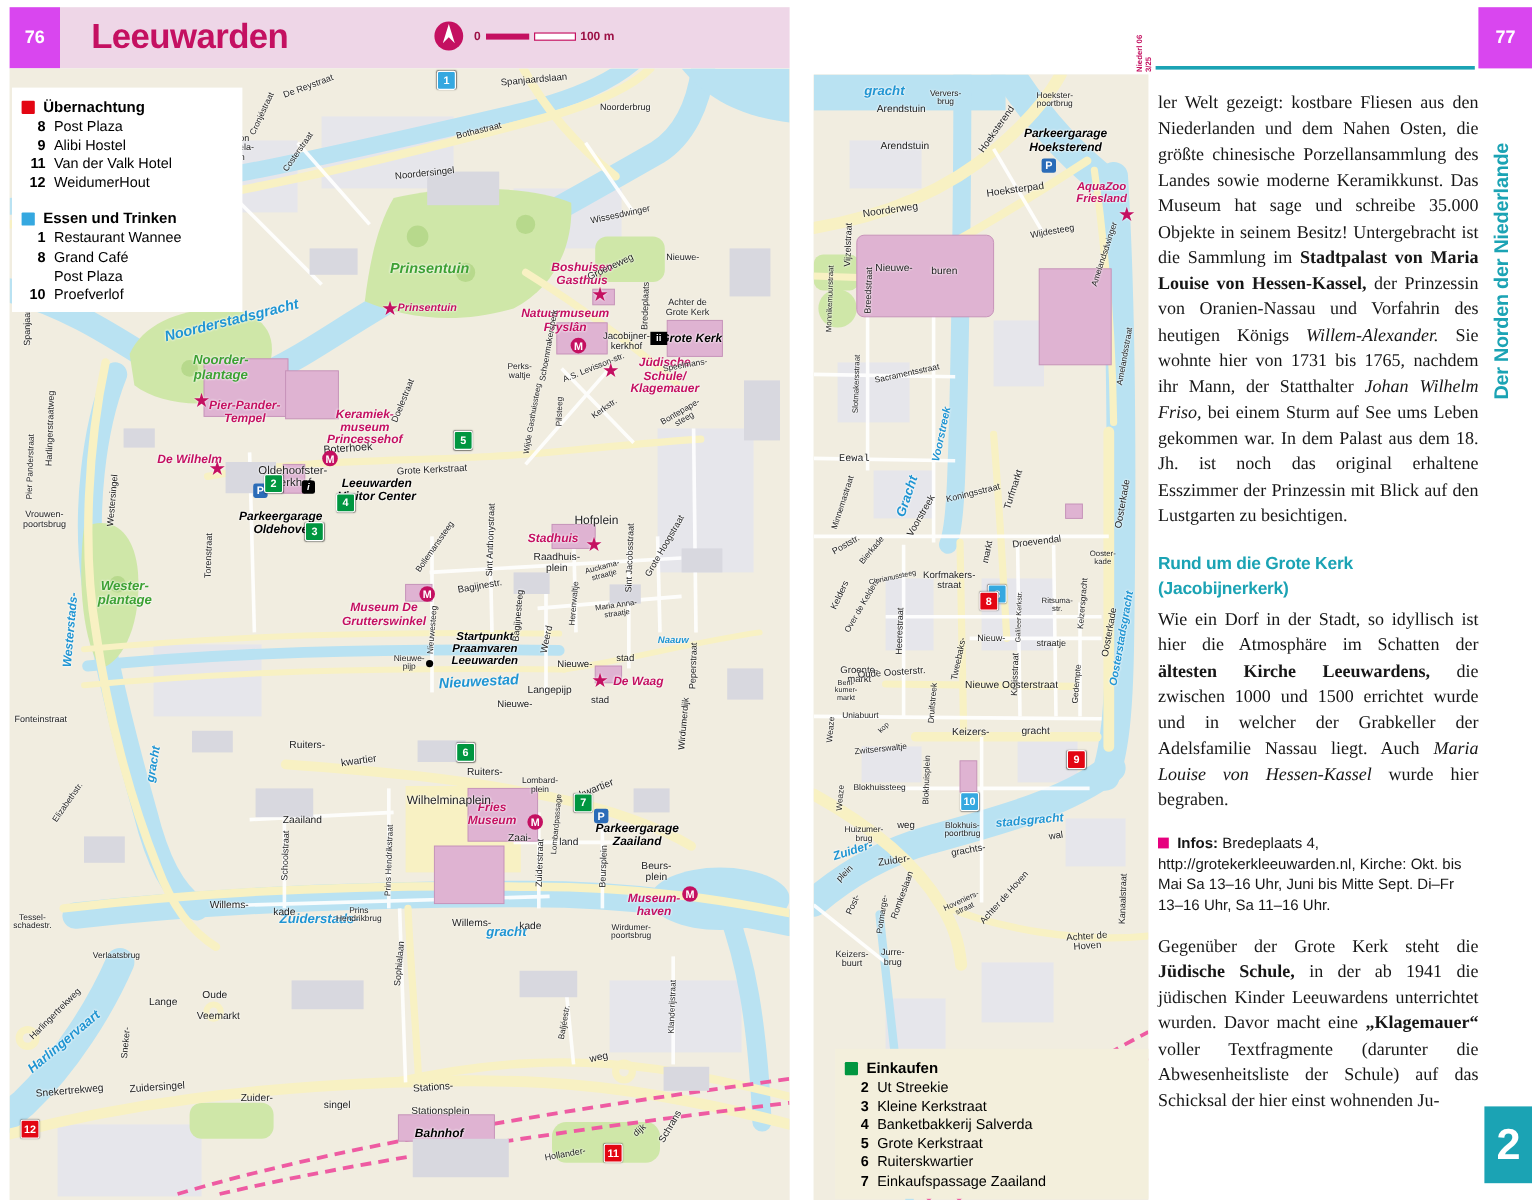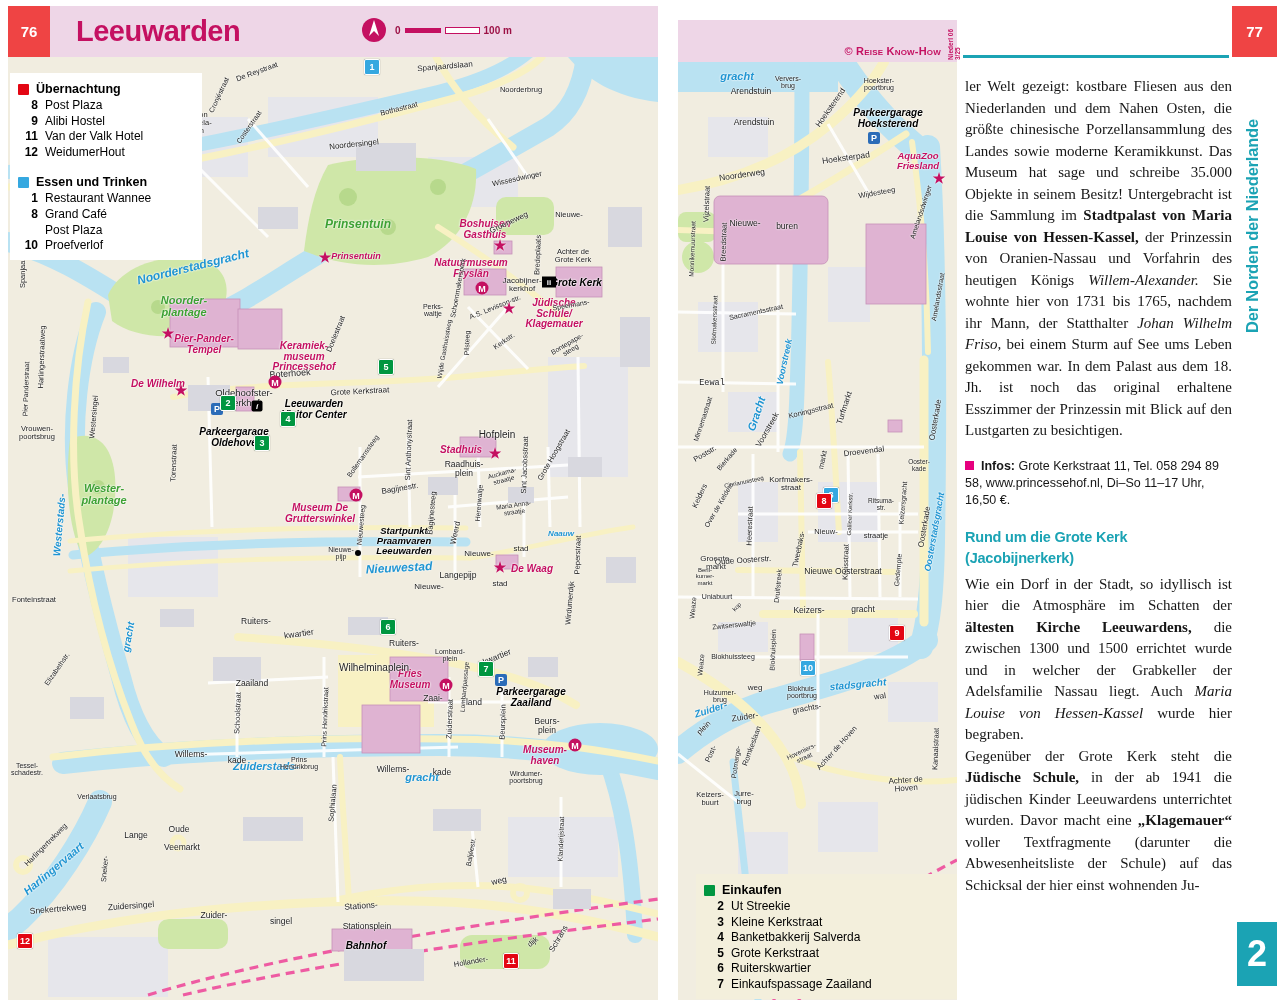--- a/index.html
+++ b/index.html
@@ -1,19 +1,19 @@
 <!DOCTYPE html>
 <html><head>
 <meta charset="utf-8">
 <style>
   html,body{margin:0;padding:0;background:#fff}
   #page{position:relative;width:1277px;height:1000px;background:#fff;overflow:hidden;font-family:"Liberation Sans",sans-serif}
 
   
-  .pgnum{background:#ef4444;color:#fff;display:flex;align-items:center;justify-content:center;font-weight:bold;font-size:15px}
+  .pgnum{background:#d946ef;color:#fff;display:flex;align-items:center;justify-content:center;font-weight:bold;font-size:15px}
   #hdr-left{position:absolute;left:8px;top:6px;width:650px;height:51px;display:flex}
   #hdr-left .pgnum{width:42px;height:51px}
   #hdr-left .banner{flex:1;background:#eed6e7;position:relative;display:flex;align-items:center}
   .map-title{color:#c41061;font-size:29px;font-weight:bold;letter-spacing:-.5px;margin-left:26px}
   .scale-group{position:absolute;left:310px;top:10px;display:flex;align-items:center;gap:7px}
   .scale-bar{display:flex;align-items:center;gap:4px;font-size:10px;font-weight:bold;color:#9c1045}
   .sc-solid{width:36px;height:5px;background:#c41061}
   .sc-open{width:33px;height:5px;background:#fff;border:1px solid #c41061}
 
   #banner-right{position:absolute;left:678px;top:20px;width:279px;height:42px;background:#eed6e7}
@@ -87,23 +87,20 @@
         <div class="scale-bar">
           <span>0</span>
           <span class="sc-solid"></span>
           <span class="sc-open"></span>
           <span>100 m</span>
         </div>
       </div>
     </div>
   </div>
 
-  <div id="banner-right">
-    <span class="copyright">© Reise Know-How</span>
-  </div>
   <div class="edition">Niederl 06
 3/25</div>
   <div id="hdr-right-rule"></div>
   <div id="pg77" class="pgnum">77</div>
   <div id="sidebar-title">Der Norden der Niederlande</div>
   <div id="chapter-tab">2</div>
 
   <div id="map-west" class="map">
     <svg width="650" height="943" viewBox="0 0 650 943">
       <rect width="650" height="943" fill="#f1ede0"></rect>
@@ -675,19 +672,19 @@
           <div class="lg-row">
             <span class="lg-n">7</span>
             <span class="lg-l">Einkaufspassage Zaailand</span>
           </div>
         </div>
     </div>
   </div>
 
   <div id="article">
     <p><span>ler Welt gezeigt: kostbare Fliesen aus den Niederlanden und dem Nahen Osten, die größte chinesische Porzellansammlung des Landes sowie moderne Keramikkunst. Das Museum hat sage und schreibe 35.000 Objekte in seinem Besitz! Untergebracht ist die Sammlung im </span><span class="b">Stadtpalast von Maria Louise von Hessen-Kassel,</span><span> der Prinzessin von Oranien-Nassau und Vorfahrin des heutigen Königs </span><span class="i">Willem-Alexander.</span><span> Sie wohnte hier von 1731 bis 1765, nachdem ihr Mann, der Statthalter </span><span class="i">Johan Wilhelm Friso,</span><span> bei einem Sturm auf See ums Leben gekommen war. In dem Palast aus dem 18. Jh. ist noch das original erhaltene Esszimmer der Prinzessin mit Blick auf den Lustgarten zu besichtigen.</span></p>
-    <p class="infos"><span class="b">Infos:</span><span> Grote Kerkstraat 11, Tel. 058 294 89 58, www.princessehof.nl, Di–So 11–17 Uhr, 16,50 €.</span></p>
     <p class="subhead">Rund um die Grote Kerk (Jacobijnerkerk)</p>
-    <p><span>Wie ein Dorf in der Stadt, so idyllisch ist hier die Atmosphäre im Schatten der </span><span class="b">ältesten Kirche Leeuwardens,</span><span> die zwischen 1300 und 1500 errichtet wurde und in welcher der Grabkeller der Adelsfamilie Nassau liegt. Auch </span><span class="i">Maria Louise von Hessen-Kassel</span><span> wurde hier begraben.</span></p>
+    <p><span>Wie ein Dorf in der Stadt, so idyllisch ist hier die Atmosphäre im Schatten der </span><span class="b">ältesten Kirche Leeuwardens,</span><span> die zwischen 1000 und 1500 errichtet wurde und in welcher der Grabkeller der Adelsfamilie Nassau liegt. Auch </span><span class="i">Maria Louise von Hessen-Kassel</span><span> wurde hier begraben.</span></p>
+    <p class="infos"><span class="b">Infos:</span><span> Bredeplaats 4, http://grotekerkleeuwarden.nl, Kirche: Okt. bis Mai Sa 13–16 Uhr, Juni bis Mitte Sept. Di–Fr 13–16 Uhr, Sa 11–16 Uhr.</span></p>
     <p><span>Gegenüber der Grote Kerk steht die </span><span class="b">Jüdische Schule,</span><span> in der ab 1941 die jüdischen Kinder Leeuwardens unterrichtet wurden. Davor macht eine </span><span class="b">„Klagemauer“</span><span> voller Textfragmente (darunter die Abwesenheitsliste der Schule) auf das Schicksal der hier einst wohnenden Ju-</span></p>
   </div>
 
 </div>
 
 </body></html>

